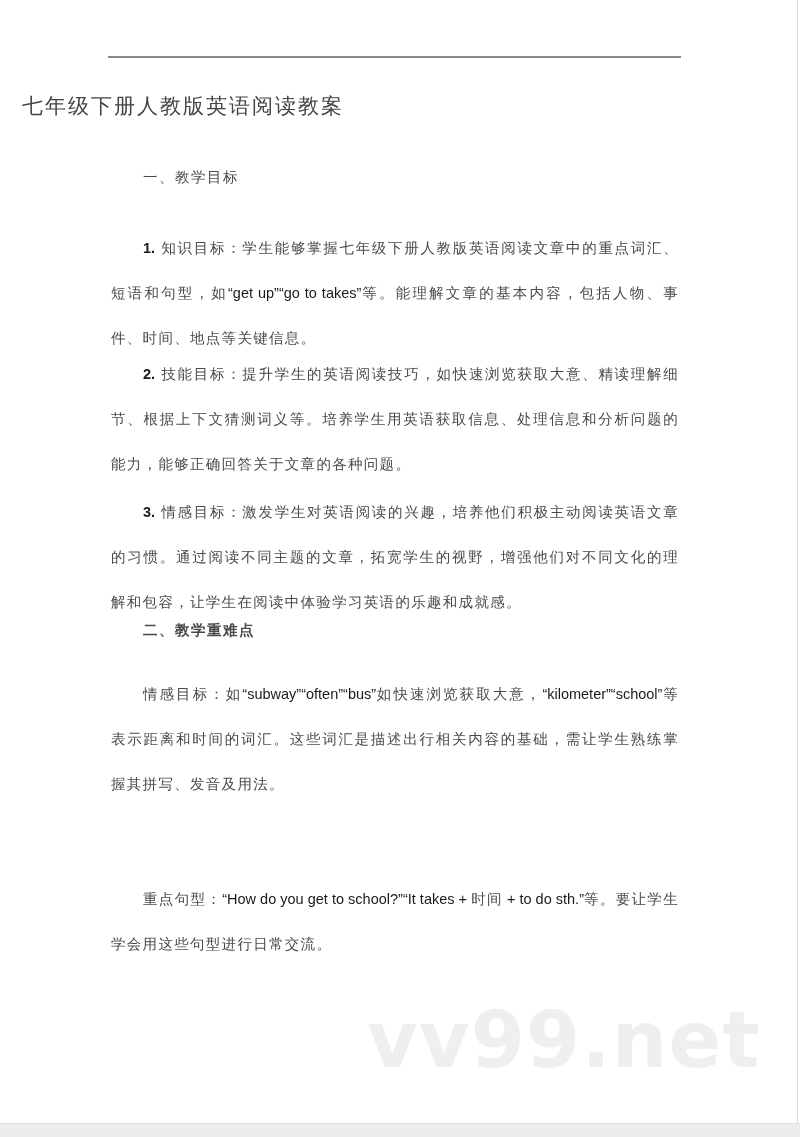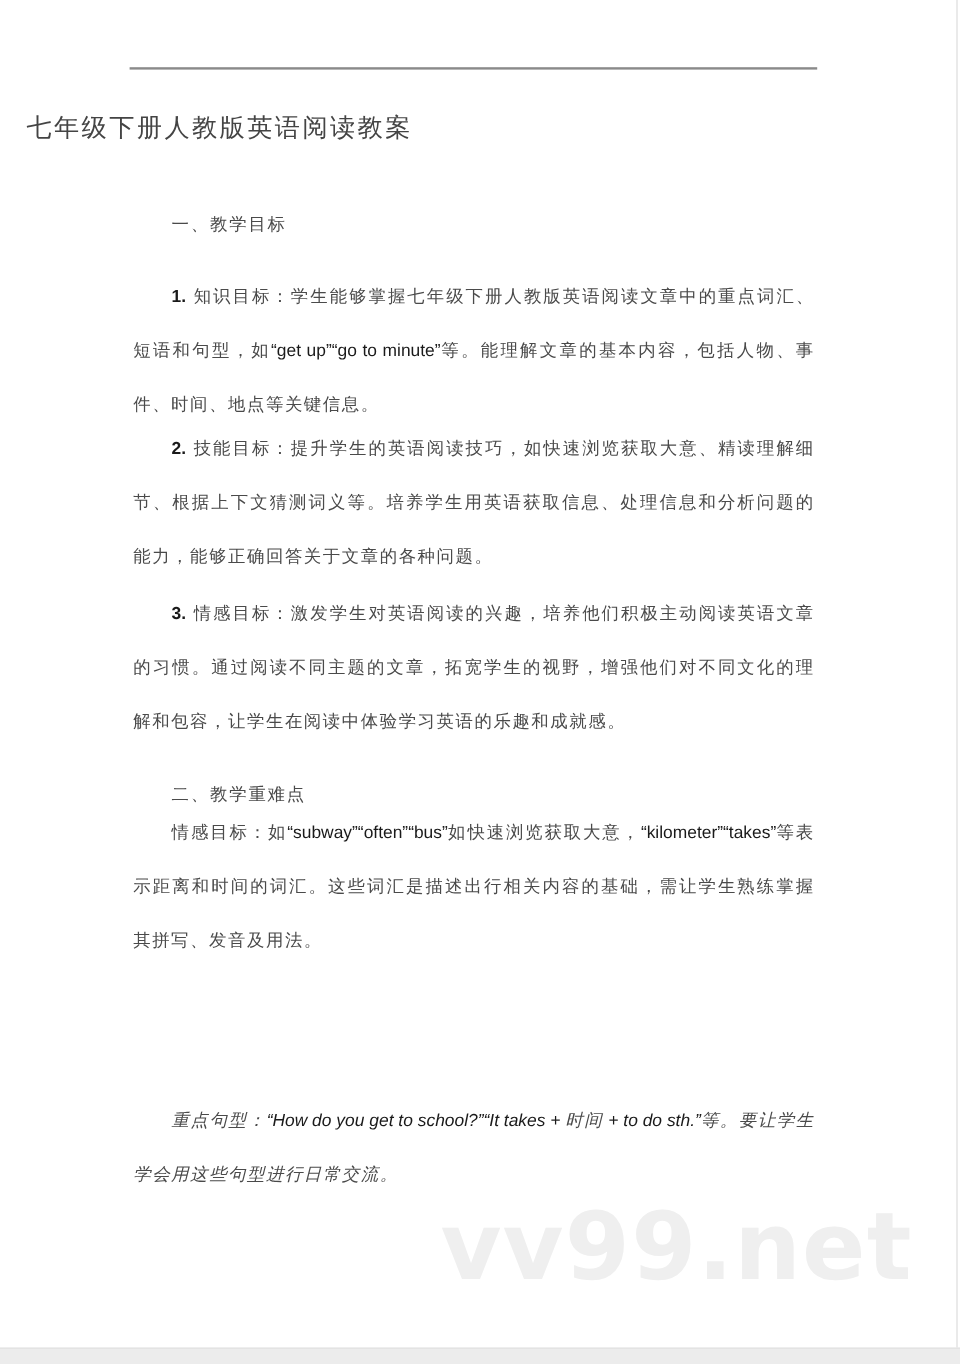--- a/index.html
+++ b/index.html
@@ -45,44 +45,44 @@
   }
 </style>
 </head>
 <body>
 
 <div class="page">
   <div class="header-rule"></div>
 
   <div class="title">七年级下册人教版英语阅读教案</div>
 
-  <div class="heading" style="top:178px;">一、教学目标</div>
+  <div class="heading" style="top:168px;">一、教学目标</div>
 
   <div class="para" style="top:226px;">
     <span class="num">1.</span>
-    <span>知识目标：学生能够掌握七年级下册人教版英语阅读文章中的重点词汇、短语和句型，如</span><span class="en">“get up”“go to minute”</span><span>等。能理解文章的基本内容，包括人物、事件、时间、地点等关键信息。</span>
+    <span>知识目标：学生能够掌握七年级下册人教版英语阅读文章中的重点词汇、短语和句型，如</span><span class="en">“get up”“go to takes”</span><span>等。能理解文章的基本内容，包括人物、事件、时间、地点等关键信息。</span>
   </div>
 
   <div class="para" style="top:352px;">
     <span class="num">2.</span>
     <span>技能目标：提升学生的英语阅读技巧，如快速浏览获取大意、精读理解细节、根据上下文猜测词义等。培养学生用英语获取信息、处理信息和分析问题的能力，能够正确回答关于文章的各种问题。</span>
   </div>
 
   <div class="para" style="top:490px;">
     <span class="num">3.</span>
     <span>情感目标：激发学生对英语阅读的兴趣，培养他们积极主动阅读英语文章的习惯。通过阅读不同主题的文章，拓宽学生的视野，增强他们对不同文化的理解和包容，让学生在阅读中体验学习英语的乐趣和成就感。</span>
   </div>
 
-  <div class="heading" style="top:653px;">二、教学重难点</div>
+  <div class="heading" style="top:621px;font-weight:bold;">二、教学重难点</div>
 
   <div class="para" style="top:672px;">
-    <span>情感目标：如</span><span class="en">“subway”“often”“bus”</span><span>如快速浏览获取大意，</span><span class="en">“kilometer”“takes”</span><span>等表示距离和时间的词汇。这些词汇是描述出行相关内容的基础，需让学生熟练掌握其拼写、发音及用法。</span>
+    <span>情感目标：如</span><span class="en">“subway”“often”“bus”</span><span>如快速浏览获取大意，</span><span class="en">“kilometer”“school”</span><span>等表示距离和时间的词汇。这些词汇是描述出行相关内容的基础，需让学生熟练掌握其拼写、发音及用法。</span>
   </div>
 
 
-  <div class="para" style="top:912px;font-style:italic;">
+  <div class="para" style="top:877px;">
     <span>重点句型：</span><span class="en">“How do you get to school?”“It takes + </span><span>时间</span><span class="en"> + to do sth.”</span><span>等。要让学生学会用这些句型进行日常交流。</span>
   </div>
 
   <div class="watermark">vv99.net</div>
 </div>
 
 <div class="bottom-strip"></div>
 
 </body></html>

